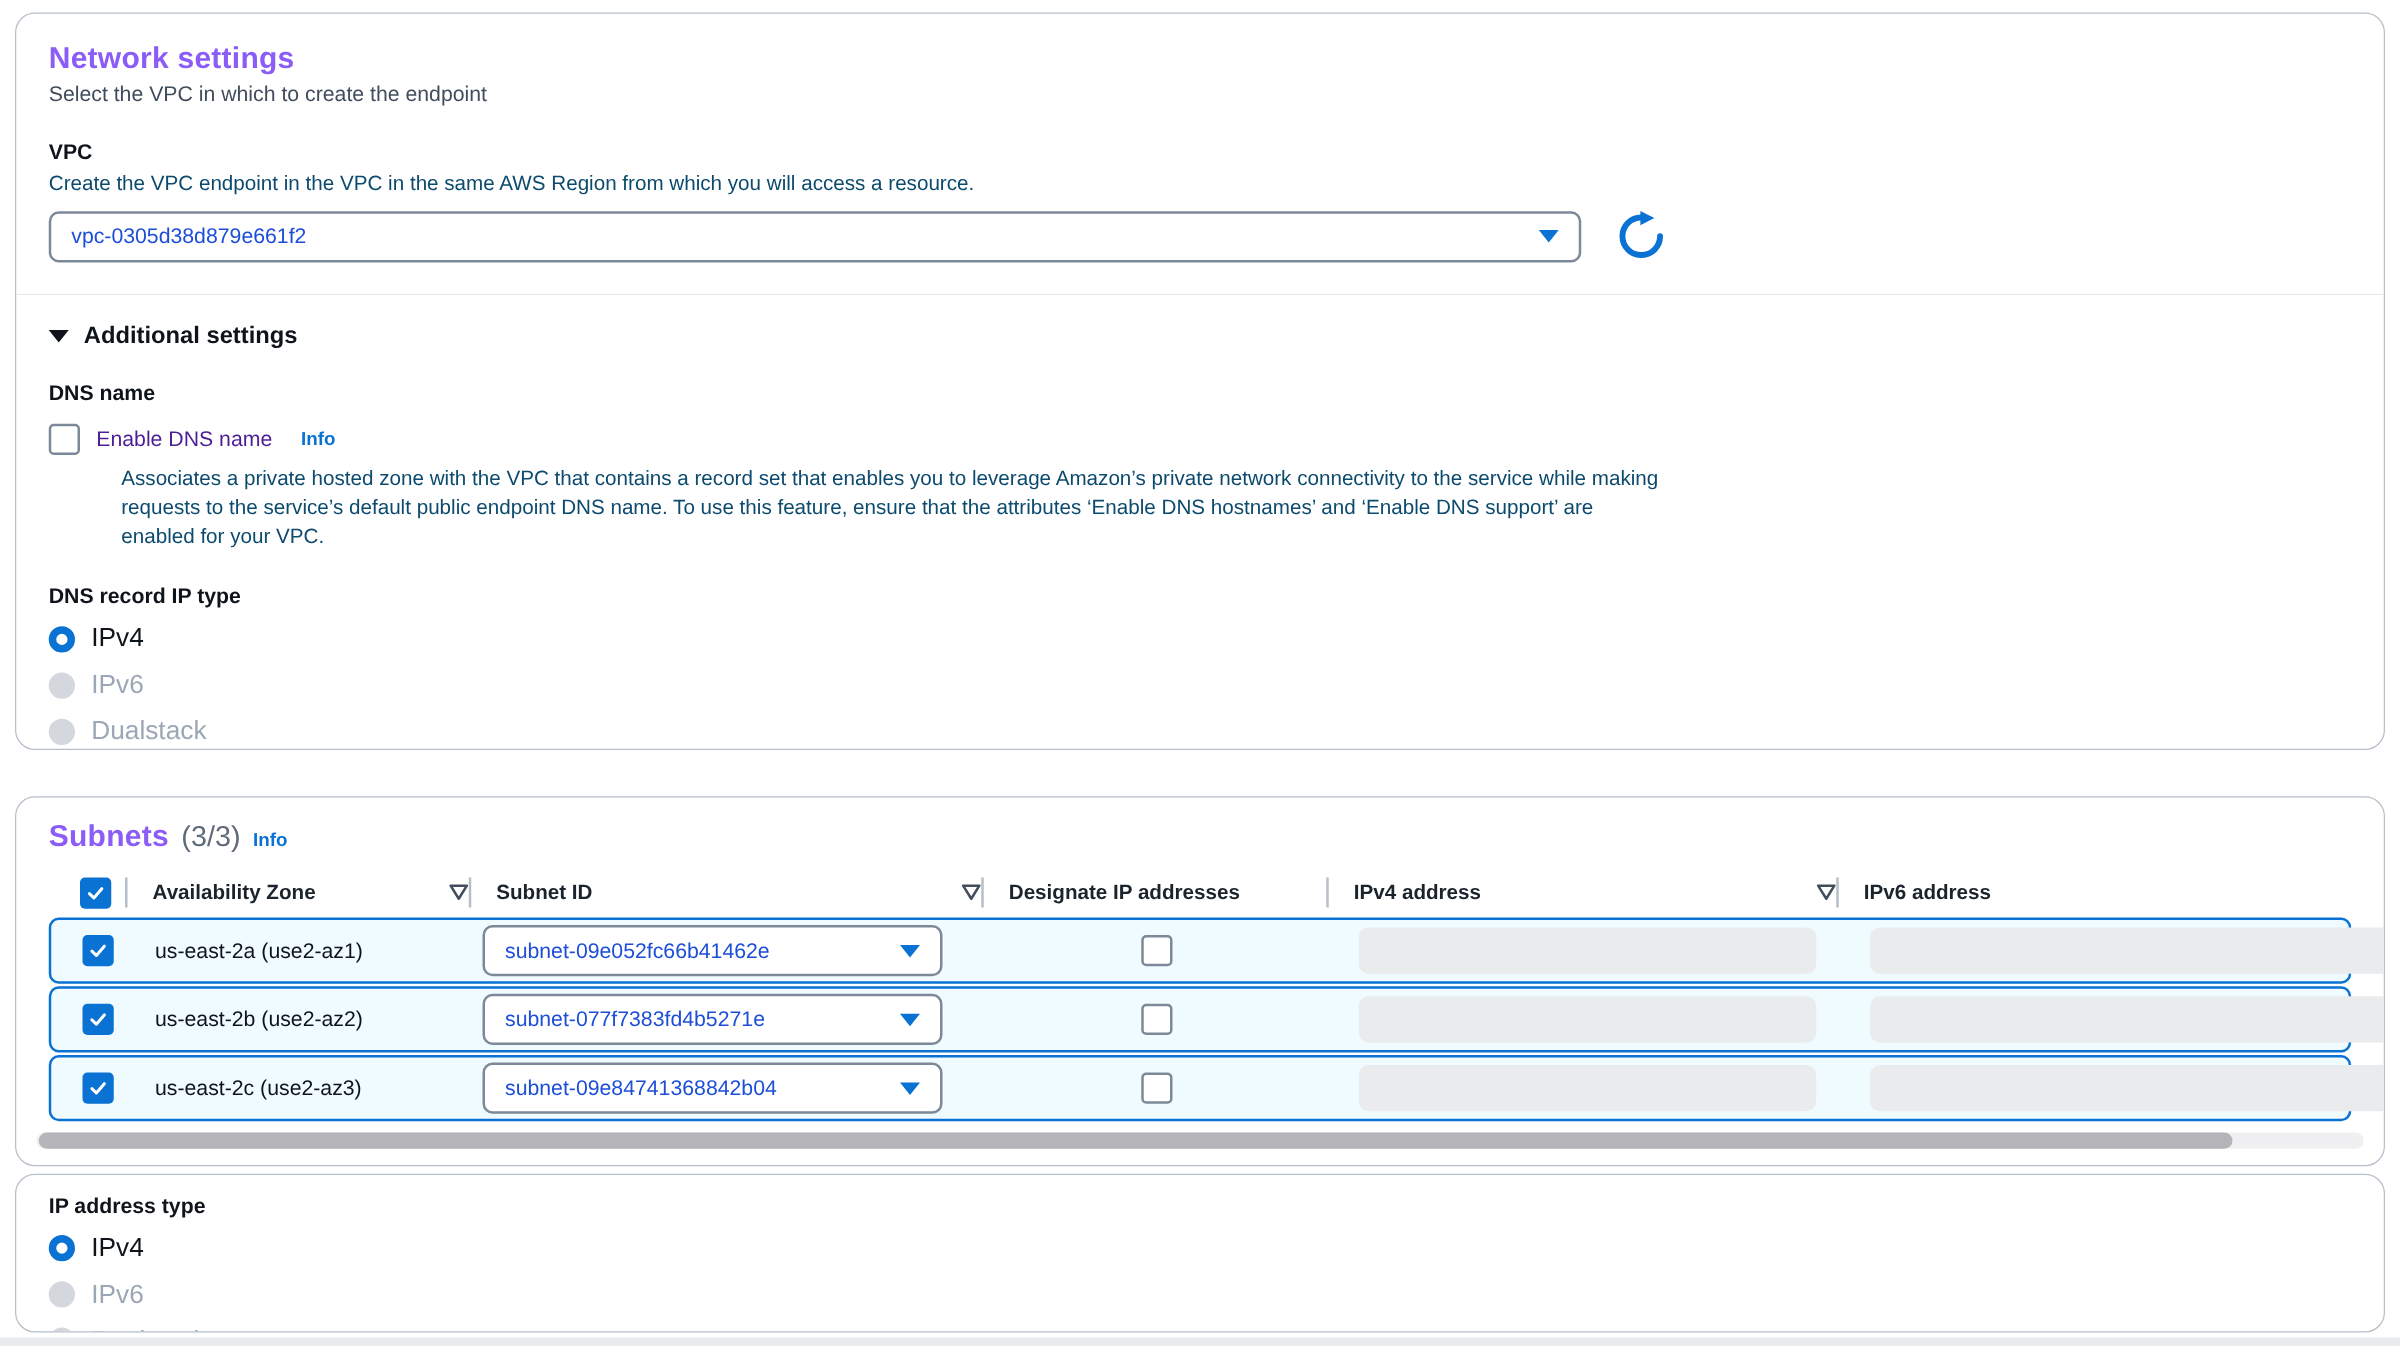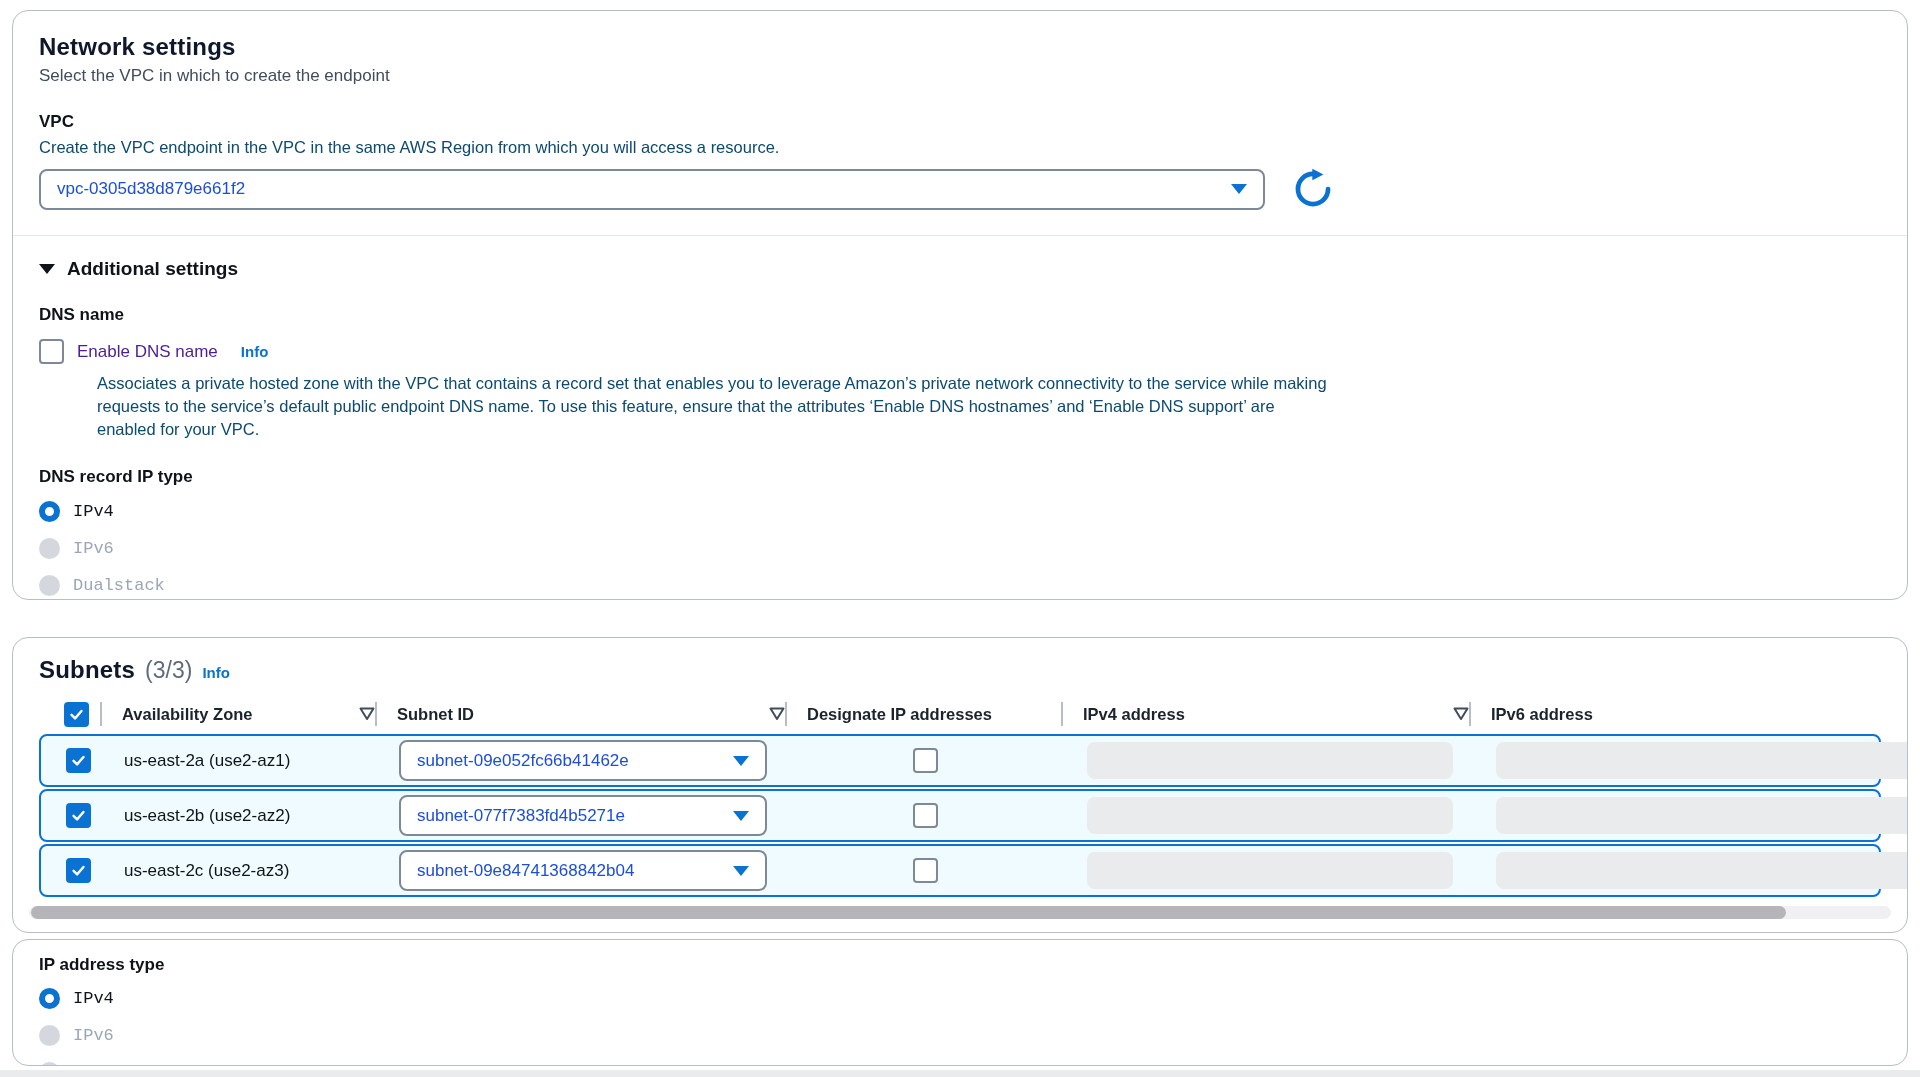--- a/index.html
+++ b/index.html
@@ -13,21 +13,21 @@
     margin: 0 12px;
     background: #fff;
     border: 1px solid #b6bec9;
     border-radius: 16px;
     overflow: hidden;
   }
   .card1 { margin-top: 10px; height: 590px; padding: 22px 26px; }
   .card2 { margin-top: 37px; height: 296px; padding: 18px 26px 0; }
   .card3 { margin-top: 6px; height: 127px; padding: 15px 26px; }
 
-  .h2 { font-size: 24px; font-weight: 700; color: #0f172a; letter-spacing: .2px; }
+  .h2 { font-size: 24px; font-weight: 700; color: #8b5cf6; letter-spacing: .2px; }
   .subtitle { margin-top: 5px; font-size: 17px; color: #414d5c; }
   .label-bold { font-size: 17px; font-weight: 700; color: #0f141a; }
   .desc { font-size: 16.5px; color: #0c4a6e; }
   .info-link { color: #0972d3; font-size: 15px; font-weight: 700; text-decoration: none; cursor: pointer; }
 
   
   .vpc-block { margin-top: 26px; }
   .vpc-desc { margin-top: 6px; }
   .select-row { margin-top: 10px; display: flex; align-items: center; gap: 26px; }
   .select {
@@ -64,21 +64,21 @@
   .checkbox.checked { background: #0972d3; }
   .cb-label { font-size: 17px; color: #4c1d95; }
   .cb-row .info-link { margin-left: 10px; }
   .dns-desc { margin-top: 8px; margin-left: 58px; width: 1240px; line-height: 23px; }
 
   .radio-group-label { margin-top: 26px; }
   .radio-item { display: flex; align-items: center; gap: 13px; margin-top: 11px; height: 26px; }
   .radio { width: 21px; height: 21px; border-radius: 50%; flex: 0 0 auto; }
   .radio.selected { border: 6px solid #0972d3; background: #fff; }
   .radio.disabled { background: #d4d8de; }
-  .radio-label { font-size: 17px; color: #0f141a; font-family: Liberation Mono, monospace; }
+  .radio-label { font-size: 21px; color: #0f141a; }
   .radio-item.is-disabled .radio-label { color: #9ba7b6; }
 
   
   .subnets-heading { display: flex; align-items: baseline; gap: 10px; }
   .counter { font-size: 23px; font-weight: 400; color: #5f6b7a; }
   .grid-cols {
     display: grid;
     grid-template-columns: 61px 275px 410px 276px 408px 1fr;
     align-items: center;
   }
@@ -97,21 +97,21 @@
   .filter-icon { flex: 0 0 auto; margin-left: 8px; cursor: pointer; }
 
   .trow {
     height: 53px; background: #f0fbff;
     border: 2px solid #0972d3; border-radius: 8px;
     margin-top: 2px;
   }
   .trow:first-of-type { margin-top: 4px; }
   .td-cb { padding-left: 25px; }
   .td-az { padding-left: 22px; font-size: 17px; color: #0f141a; }
-  .subnet-select { width: 368px; margin-left: 22px; background: #fff; }
+  .subnet-select { width: 368px; margin-left: 9px; background: #fff; }
   .designate-cb { margin: 0 auto; }
   .ghost-field { height: 37px; border-radius: 8px; background: #e9ebed; }
   .ghost-ipv4 { width: 366px; margin-left: 24px; }
   .ghost-ipv6 { width: 440px; margin-left: 25px; }
 
   .hscroll { margin: 9px -10px 0; height: 13px; border-radius: 7px; background: #f0f0f2; position: relative; }
   .hscroll-thumb { position: absolute; left: 2px; top: 0; height: 13px; width: 1755px; border-radius: 7px; background: #b5b5b9; cursor: grab; }
 
   .card3 .radio-item { margin-top: 10px; height: 27px; }
   .bottom-strip { margin-top: 4px; height: 8px; background: #e9ebed; width: 100%; }

